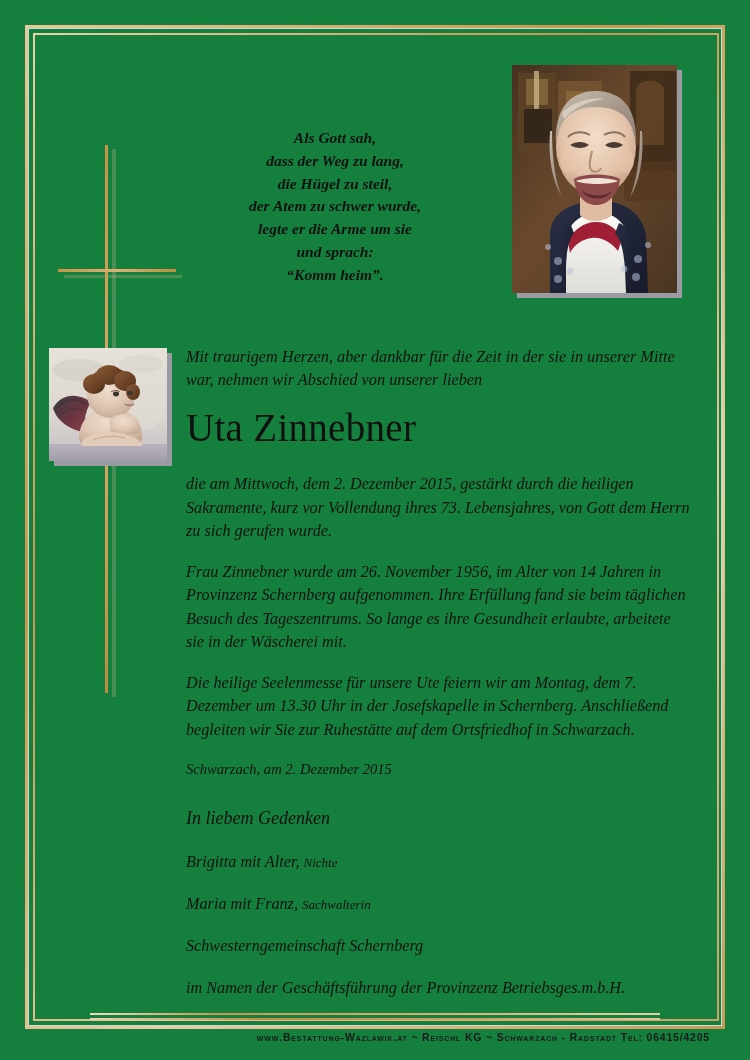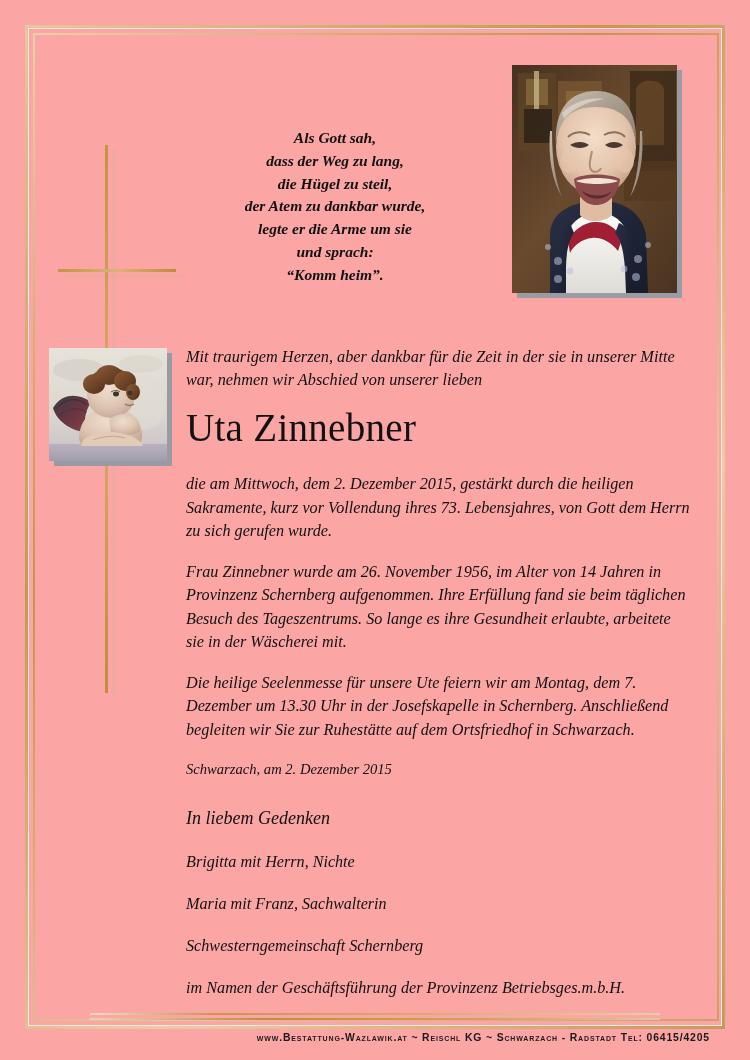--- a/index.html
+++ b/index.html
@@ -8,21 +8,21 @@
     padding: 0;
     background: #ffffff;
   }
   body {
     font-family: "Liberation Serif", "DejaVu Serif", serif;
   }
   .page {
     position: relative;
     width: 750px;
     height: 1060px;
-    background: #fca5a5;
+    background: #15803d;
     overflow: hidden;
     box-sizing: border-box;
   }
 
   
   .frame-outer {
     position: absolute;
     left: 25px;
     top: 25px;
     width: 700px;
@@ -196,21 +196,21 @@
     line-height: 1.4;
     margin: 0 0 20px 0;
   }
   .mourner {
     font-style: italic;
     font-size: 16.2px;
     line-height: 1.4;
     margin: 0 0 19px 0;
   }
   .mourner .rel {
-    font-size: 16px;
+    font-size: 13px;
     font-style: italic;
   }
 
   
   .footer-rule-a {
     position: absolute;
     left: 90px;
     top: 1013px;
     width: 570px;
     height: 2px;
@@ -383,21 +383,21 @@
         <ellipse cx="57" cy="96" rx="9" ry="12" fill="#e9c7ae" opacity=".55"></ellipse>
         <ellipse cx="113" cy="96" rx="9" ry="12" fill="#e9c7ae" opacity=".55"></ellipse>
       </svg>
     </div>
   </div>
 
   <div class="verse">
     <div>Als Gott sah,</div>
     <div>dass der Weg zu lang,</div>
     <div>die Hügel zu steil,</div>
-    <div>der Atem zu dankbar wurde,</div>
+    <div>der Atem zu schwer wurde,</div>
     <div>legte er die Arme um sie</div>
     <div>und sprach:</div>
     <div>“Komm heim”.</div>
   </div>
 
   <div class="content">
 
     <p class="intro">Mit traurigem Herzen, aber dankbar für die Zeit in der sie in unserer Mitte war, nehmen wir Abschied von unserer lieben</p>
 
     <div class="name">Uta Zinnebner</div>
@@ -406,21 +406,21 @@
 
     <p class="para">Frau Zinnebner wurde am 26. November 1956, im Alter von 14 Jahren in Provinzenz Schernberg aufgenommen. Ihre Erfüllung fand sie beim täglichen Besuch des Tageszentrums. So lange es ihre Gesundheit erlaubte, arbeitete sie in der Wäscherei mit.</p>
 
     <p class="para">Die heilige Seelenmesse für unsere Ute feiern wir am Montag, dem 7. Dezember um 13.30 Uhr in der Josefskapelle in Schernberg. Anschließend begleiten wir Sie zur Ruhestätte auf dem Ortsfriedhof in Schwarzach.</p>
 
     <p class="place-date">Schwarzach, am 2. Dezember 2015</p>
 
     <div class="gedenken">In liebem Gedenken</div>
 
     <div class="mourner">
-      <span>Brigitta mit Herrn,</span>
+      <span>Brigitta mit Alter,</span>
       <span class="rel">Nichte</span>
     </div>
 
     <div class="mourner">
       <span>Maria mit Franz,</span>
       <span class="rel">Sachwalterin</span>
     </div>
 
 
     <div class="mourner">

